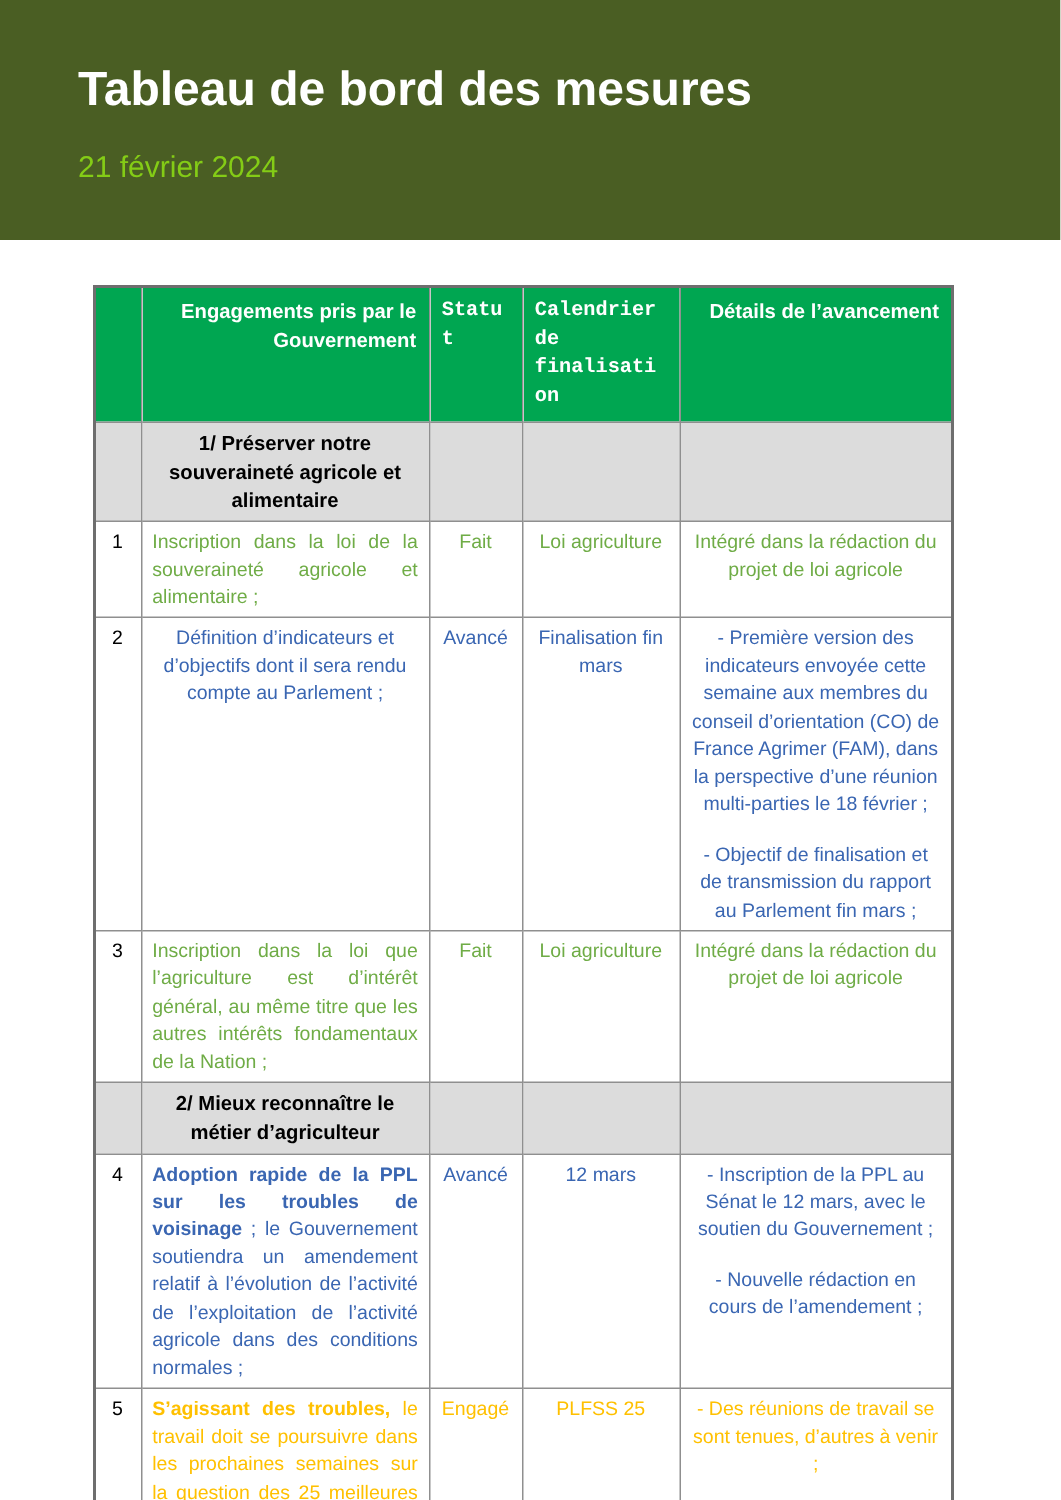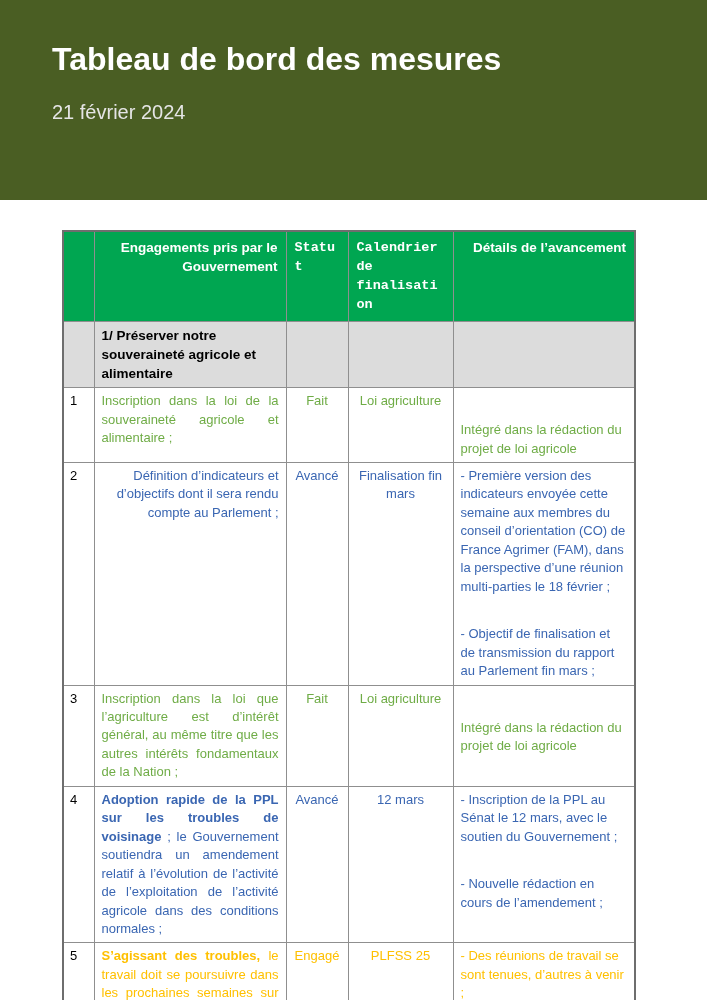--- a/index.html
+++ b/index.html
@@ -14,52 +14,53 @@
   }
   *{box-sizing:border-box;}
   html,body{margin:0;padding:0;}
   body{
     width:707px;height:1000px;
     background:#ffffff;
     font-family:"Liberation Sans",sans-serif;
     overflow:hidden;
   }
   .page-header{
-    height:200px;
+    height:160px;
     background:var(--header-bg);
     padding:42px 0 0 52px;
   }
   .page-title{
     color:#ffffff;
     font-size:32px;
     font-weight:bold;
     line-height:1.1;
   }
   .page-date{
-    color:#e5e5e5;
+    color:#84cc16;
     font-size:20px;
     margin-top:24px;
   }
   .table-wrap{
     margin:30px 0 0 62px;
   }
   table{
     border-collapse:collapse;
     table-layout:fixed;
     width:572px;
     border:2px solid var(--border-out);
   }
   th,td{
     border:1px solid var(--border-in);
     vertical-align:top;
     padding:4px 7px;
     font-size:13px;
     line-height:1.42;
     overflow:hidden;
     word-wrap:break-word;
+    text-align:center;
   }
   thead th{
     background:var(--thead-bg);
     color:#ffffff;
     font-weight:bold;
     text-align:right;
     font-size:13.5px;
     padding:6px 8px;
     height:46px;
   }
@@ -71,24 +72,24 @@
   td.sec-title{
     font-weight:bold;
     color:#000000;
     font-size:13.5px;
   }
   td.num{
     color:#000000;
     padding-left:6px;
   }
   td.eng{text-align:justify;}
-  td.eng.left{text-align:right;}
+  td.eng.left{text-align:center;}
   td.stat,td.cal{text-align:center;}
   td.det p{margin:0 0 15px 0;}
-  td.det p:last-child{margin-bottom:0;margin-top:29px;}
+  td.det p:last-child{margin-bottom:0;}
   tr.c-green{--row-color:var(--green);}
   tr.c-blue{--row-color:var(--blue);}
   tr.c-orange{--row-color:var(--orange);}
   tr.item td.eng,tr.item td.stat,tr.item td.cal,tr.item td.det{
     color:var(--row-color);
   }
   td.eng b{font-weight:bold;}
 </style>
 </head>
 <body>
@@ -145,20 +146,27 @@
         </tr>
         <tr class="item c-green">
           <td class="num">3</td>
           <td class="eng"><b></b><span>Inscription dans la loi que l’agriculture est d’intérêt général, au même titre que les autres intérêts fondamentaux de la Nation ;</span></td>
           <td class="stat">Fait</td>
           <td class="cal">Loi agriculture</td>
           <td class="det">
             <p>Intégré dans la rédaction du projet de loi agricole</p>
           </td>
         </tr>
+        <tr class="section">
+          <td class="num"></td>
+          <td class="sec-title">2/ Mieux reconnaître le métier d’agriculteur</td>
+          <td class="stat"></td>
+          <td class="cal"></td>
+          <td class="det"></td>
+        </tr>
         <tr class="item c-blue">
           <td class="num">4</td>
           <td class="eng"><b>Adoption rapide de la PPL sur les troubles de voisinage</b><span> ; le Gouvernement soutiendra un amendement relatif à l’évolution de l’activité de l’exploitation de l’activité agricole dans des conditions normales ;</span></td>
           <td class="stat">Avancé</td>
           <td class="cal">12 mars</td>
           <td class="det">
             <p>- Inscription de la PPL au Sénat le 12 mars, avec le soutien du Gouvernement ;</p>
             <p>- Nouvelle rédaction en cours de l’amendement ;</p>
           </td>
         </tr>

